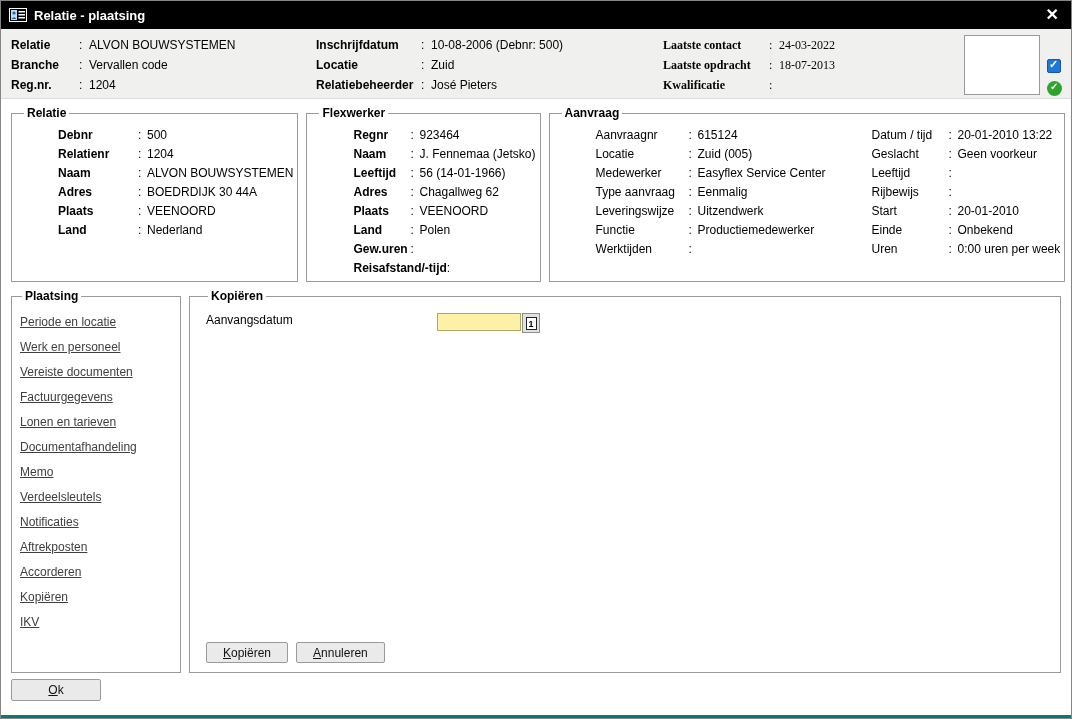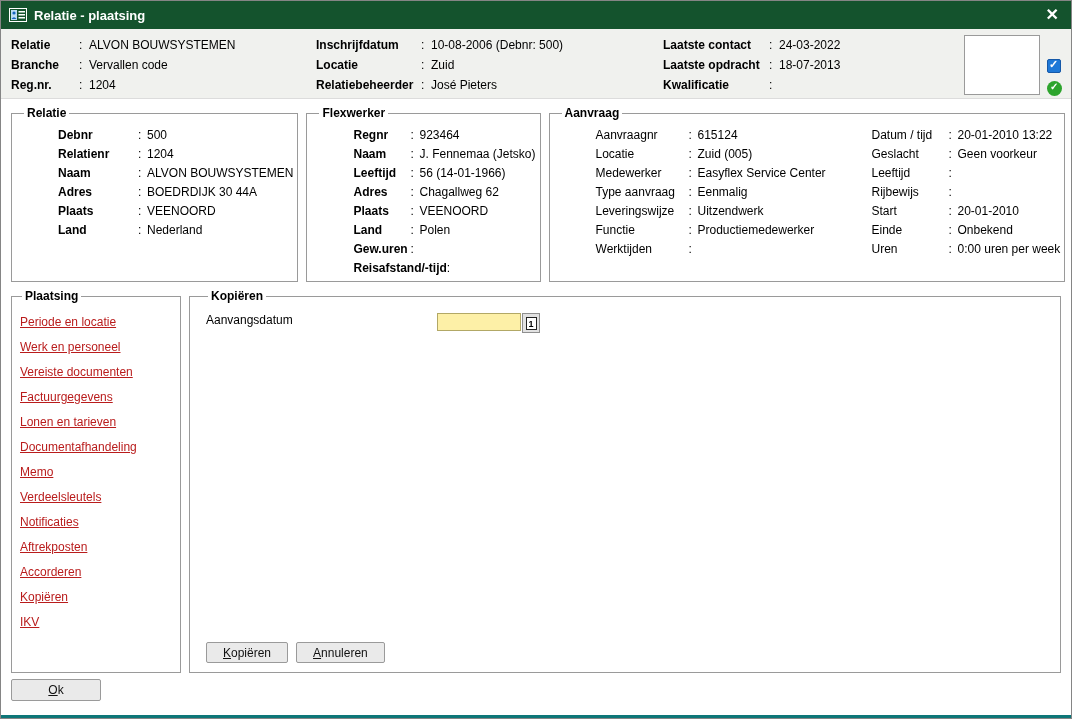--- a/index.html
+++ b/index.html
@@ -1,36 +1,36 @@
 <!DOCTYPE html>
 <html><head>
 <meta charset="utf-8">
 <style>
   * { box-sizing: border-box; }
   body { margin:0; font-family:"Liberation Sans", sans-serif; background:#cfcfcf; }
   .window { width:1072px; height:719px; background:#fff; border:1px solid #858585;
             position:relative; overflow:hidden; }
 
   
-  .titlebar { height:28px; background:#14532d; display:flex; align-items:center;
+  .titlebar { height:28px; background:#000000; display:flex; align-items:center;
               padding:0 10px 0 8px; gap:7px; }
   .win-icon { width:18px; height:14px; display:inline-flex; }
   .title { color:#fff; font-weight:bold; font-size:13px; flex:1; }
   .close { color:#fff; font-size:16px; font-weight:bold; cursor:pointer; padding:0 2px; line-height:1; }
 
   
   .header { height:70px; background:#f0f1ee; display:flex; padding:6px 8px 0 10px;
             border-bottom:1px solid #dcdcdc; }
   .hcol { display:flex; flex-direction:column; }
   .hrow { display:flex; line-height:20px; font-size:12px; white-space:nowrap; }
   .hlbl { font-weight:bold; }
   .hsep { width:10px; }
   .hcol1 { width:305px; } .hcol1 .hlbl { width:68px; }
   .hcol2 { width:347px; } .hcol2 .hlbl { width:105px; }
-  .hcol3 { width:293px; } .hcol3 .hlbl { width:106px; }
+  .hcol3 { width:293px;font-family:Liberation Serif, serif; } .hcol3 .hlbl { width:106px; }
   .header-right { flex:1; display:flex; justify-content:flex-end; gap:7px; }
   .photo { width:76px; height:60px; background:#fff; border:1px solid #9a9a9a; }
   .icon-stack { display:flex; flex-direction:column; gap:8px; padding-top:24px; width:16px; }
   .cb-blue { width:14px; height:14px; background:#1e78d7; border:1px solid #1558a8;
              border-radius:2px; position:relative; cursor:pointer; }
   .cb-blue::after { content:"✓"; color:#fff; font-size:11px; font-weight:bold;
                     position:absolute; left:1px; top:-2px; }
   .status-green { width:15px; height:15px; border-radius:50%; background:#2da42d;
                   position:relative; }
   .status-green::after { content:"✓"; color:#fff; font-size:10px; font-weight:bold;
@@ -53,21 +53,21 @@
   .acol-left { width:276px; }
   .acol-right { flex:1; }
   .fs-aanvraag .lbl { font-weight:normal; }
   .acol-left .lbl { width:93px; }
   .acol-right .lbl { width:77px; }
 
   
   .bottom { display:flex; gap:8px; margin:7px 10px 0 10px; }
   .fs-plaatsing { width:170px; height:384px; padding-left:8px; }
   .menu { margin-top:10px; display:flex; flex-direction:column; gap:11px; }
-  .menu-item { font-size:12px; text-decoration:underline; color:#b91c1c; cursor:pointer;
+  .menu-item { font-size:12px; text-decoration:underline; color:#404040; cursor:pointer;
                width:max-content; line-height:14px; }
   .fs-kopieren { flex:1; height:384px; position:relative; padding-left:16px; }
   .form-rows { margin-top:8px; }
   .form-row { display:flex; height:25px; font-size:12px; }
   .form-label { width:231px; }
   .date-input { width:84px; height:18px; background:#fdf0a7; border:1px solid #b2a866;
                 font-size:12px; padding:0 3px; font-family:inherit; }
   .cal-btn { width:18px; height:20px; margin-left:1px; background:#e2e2e2;
              border:1px solid #8f8f8f; display:flex; align-items:center; justify-content:center;
              padding:0; cursor:pointer; }

